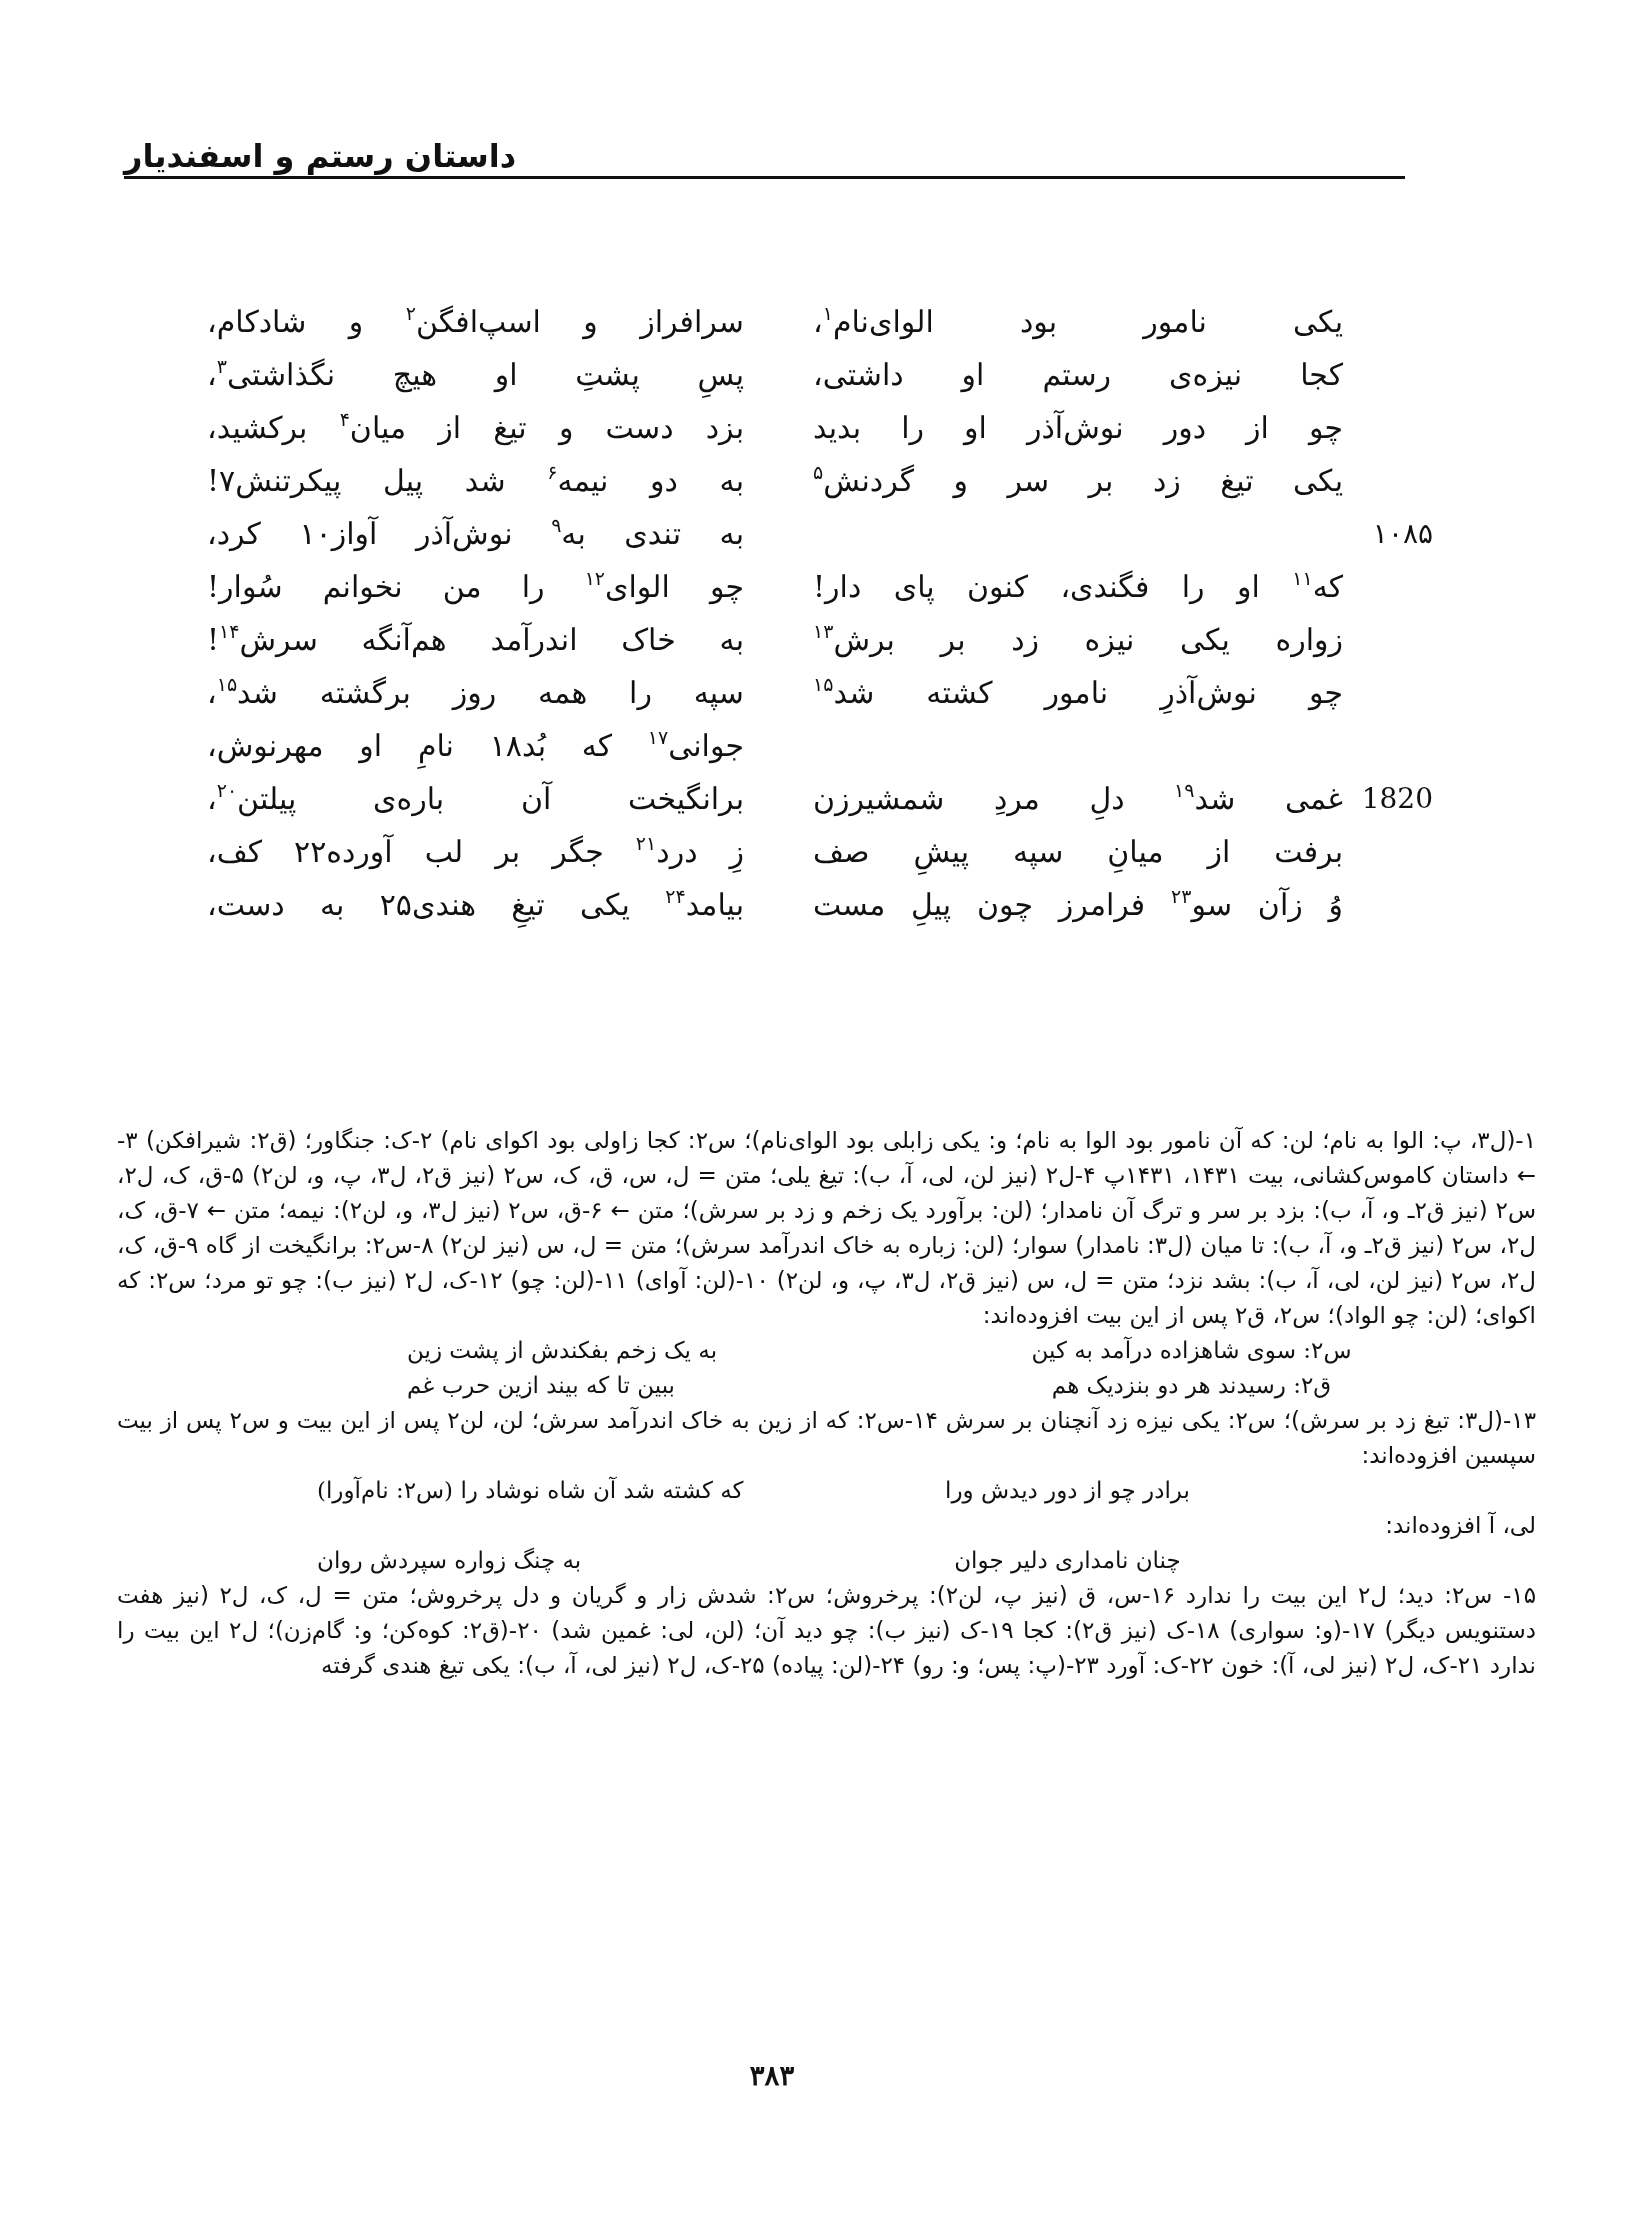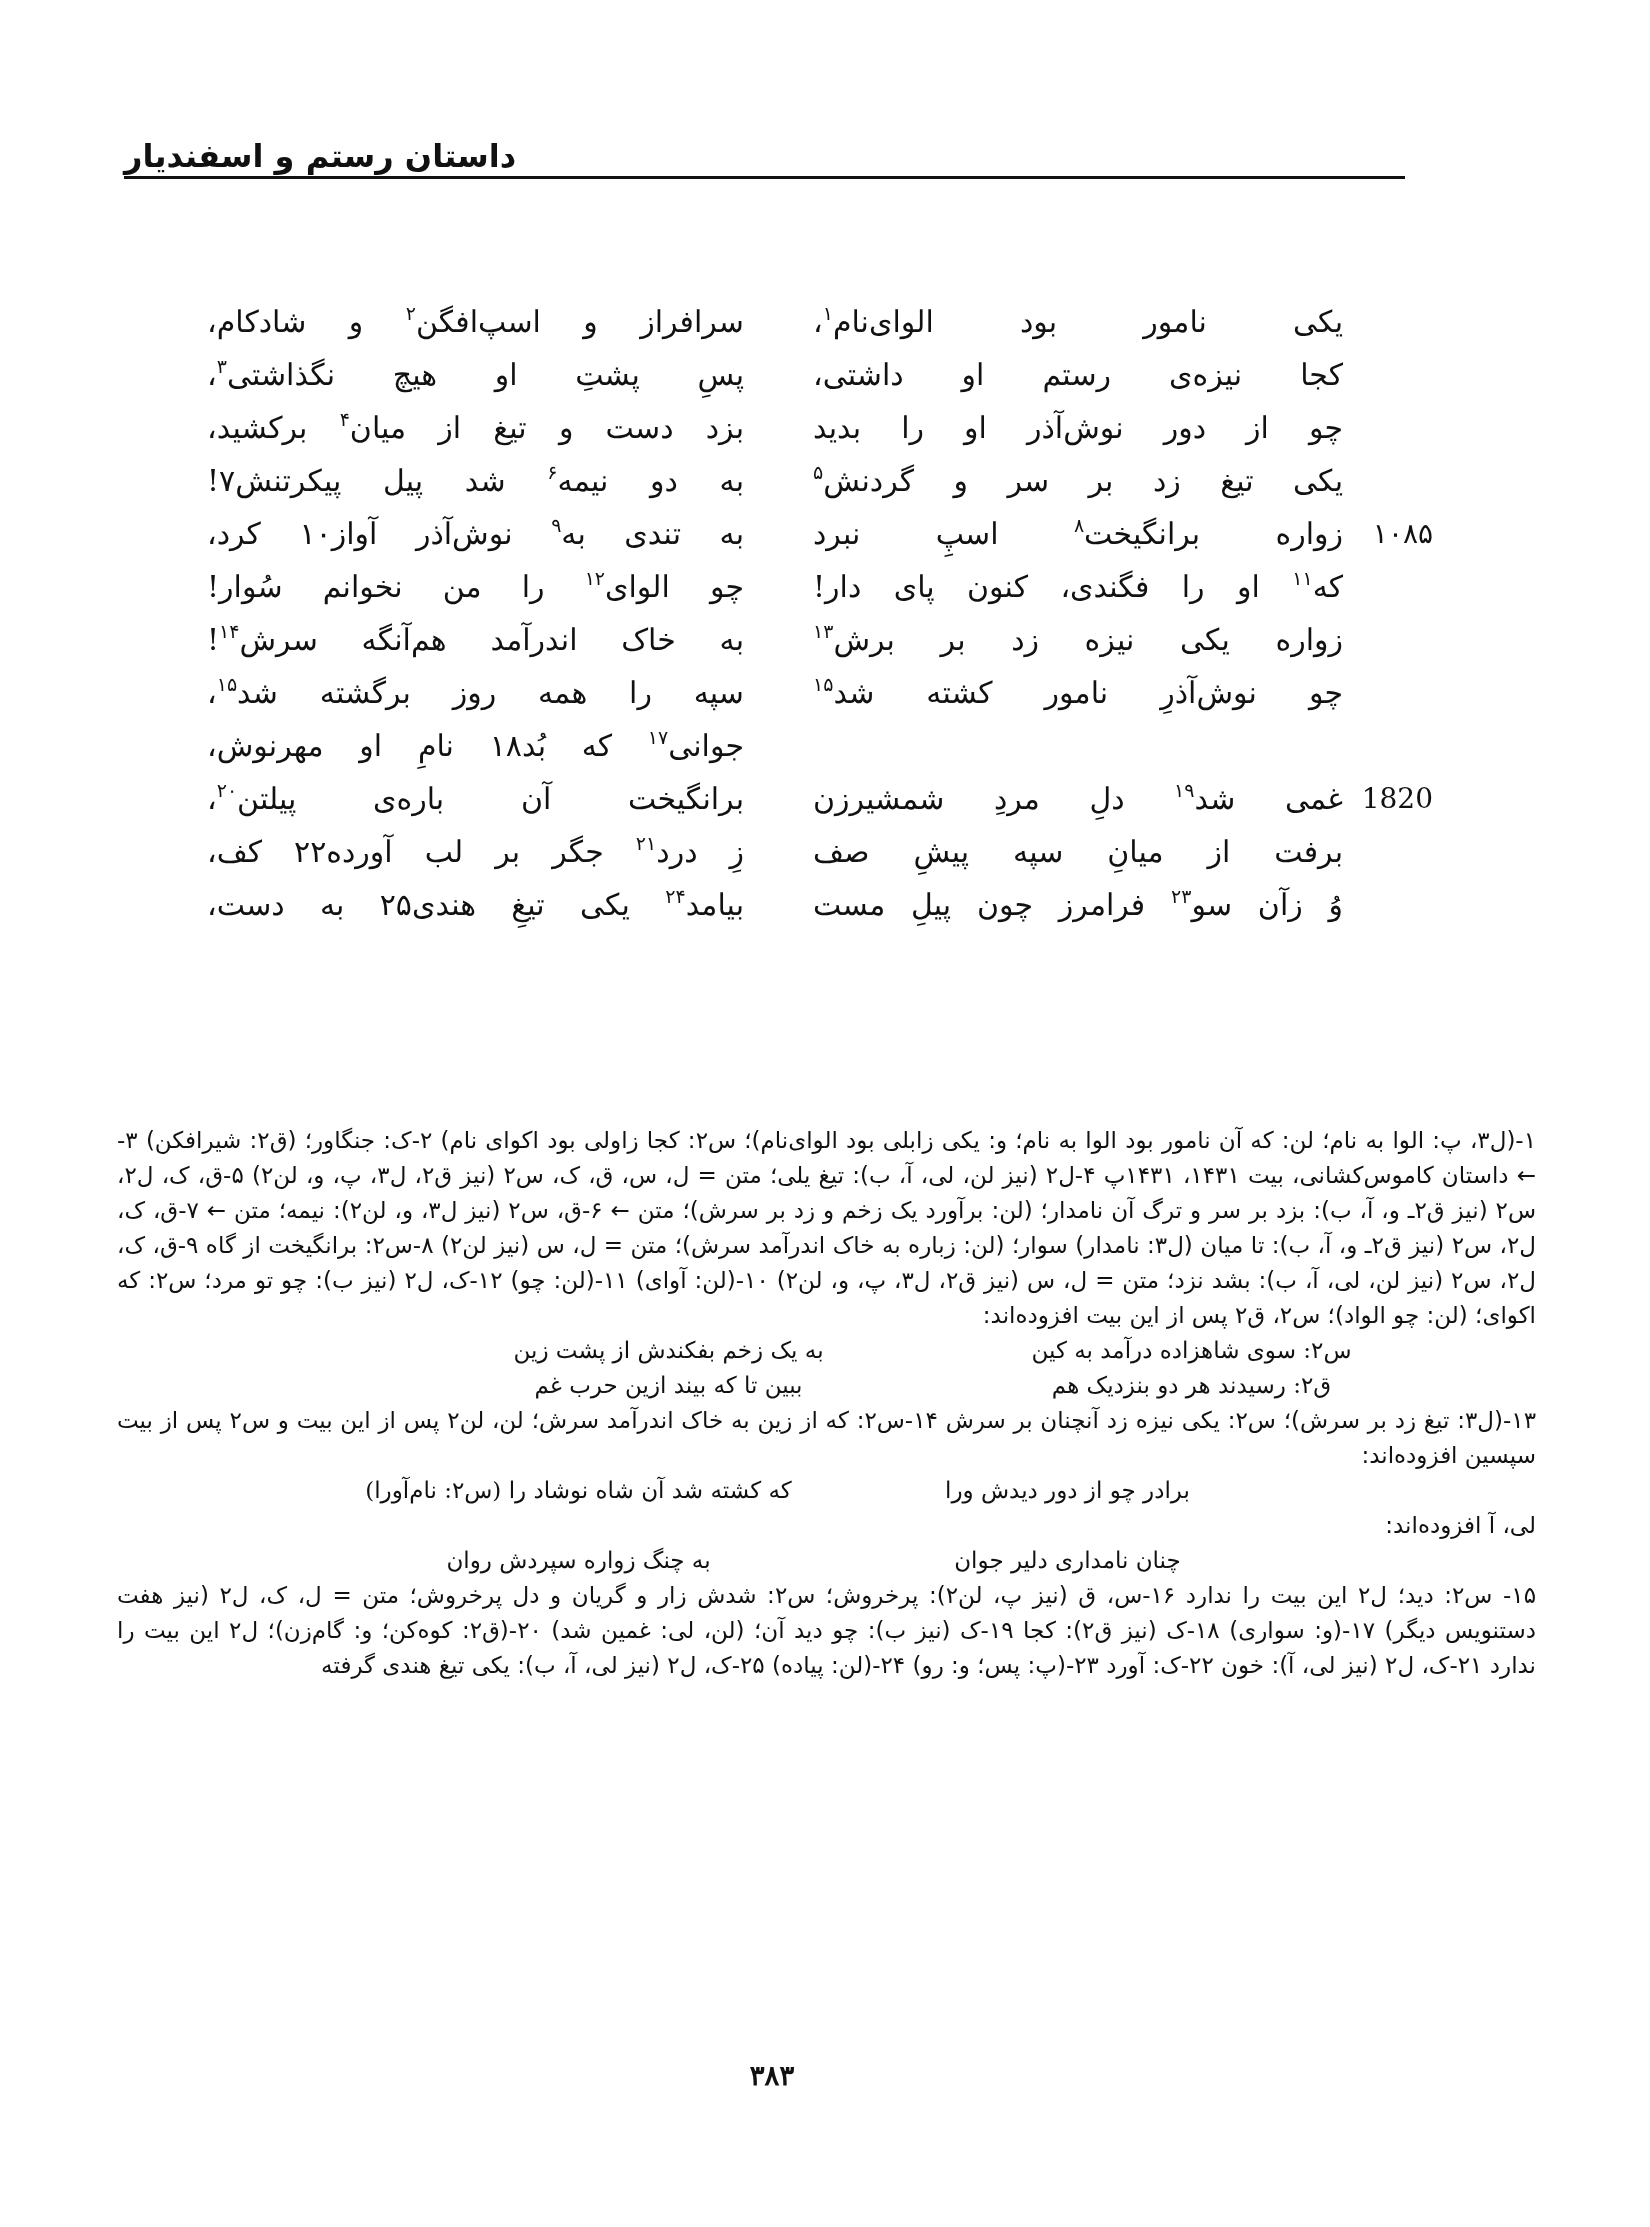--- a/index.html
+++ b/index.html
@@ -123,21 +123,21 @@
       position: absolute;
       right: 0;
       width: 551px;
       text-align: center;
       white-space: nowrap;
     }
     .fn-verse .l {
       position: absolute;
       right: 606px;
       width: 523px;
-      text-align: center;
+      text-align: left;
       white-space: nowrap;
     }
     .fn-verse.indent .r { right: 69px; }
     .fn-verse.indent2 .r { right: 193px; }
     .fn-verse.indent2 .l { right: 696px; }
     .page-number {
       position: absolute;
       top: 2059px;
       left: 703px;
       width: 138px;
@@ -174,21 +174,20 @@
       <span class="hemistich-right"><span>چو از دور نوش‌آذر او را بدید</span><sup class="fn"></sup><span></span></span>
       <span class="hemistich-left"><span>بزد دست و تیغ از میان</span><sup class="fn">۴</sup><span> برکشید،</span></span>
     </div>
     <div class="couplet">
       <span class="verse-number"></span>
       <span class="hemistich-right"><span>یکی تیغ زد بر سر و گردنش</span><sup class="fn">۵</sup><span></span></span>
       <span class="hemistich-left"><span>به دو نیمه</span><sup class="fn">۶</sup><span> شد پیل پیکرتنش۷!</span></span>
     </div>
     <div class="couplet">
       <span class="verse-number">۱۰۸۵</span>
-      <span class="hemistich-right"><span>زواره برانگیخت</span><sup class="fn">۸</sup><span> اسپِ نبرد</span></span>
       <span class="hemistich-left"><span>به تندی به</span><sup class="fn">۹</sup><span> نوش‌آذر آواز۱۰ کرد،</span></span>
     </div>
     <div class="couplet">
       <span class="verse-number"></span>
       <span class="hemistich-right"><span>که</span><sup class="fn">۱۱</sup><span> او را فگندی، کنون پای دار!</span></span>
       <span class="hemistich-left"><span>چو الوای</span><sup class="fn">۱۲</sup><span> را من نخوانم سُوار!</span></span>
     </div>
     <div class="couplet">
       <span class="verse-number"></span>
       <span class="hemistich-right"><span>زواره یکی نیزه زد بر برش</span><sup class="fn">۱۳</sup><span></span></span>

